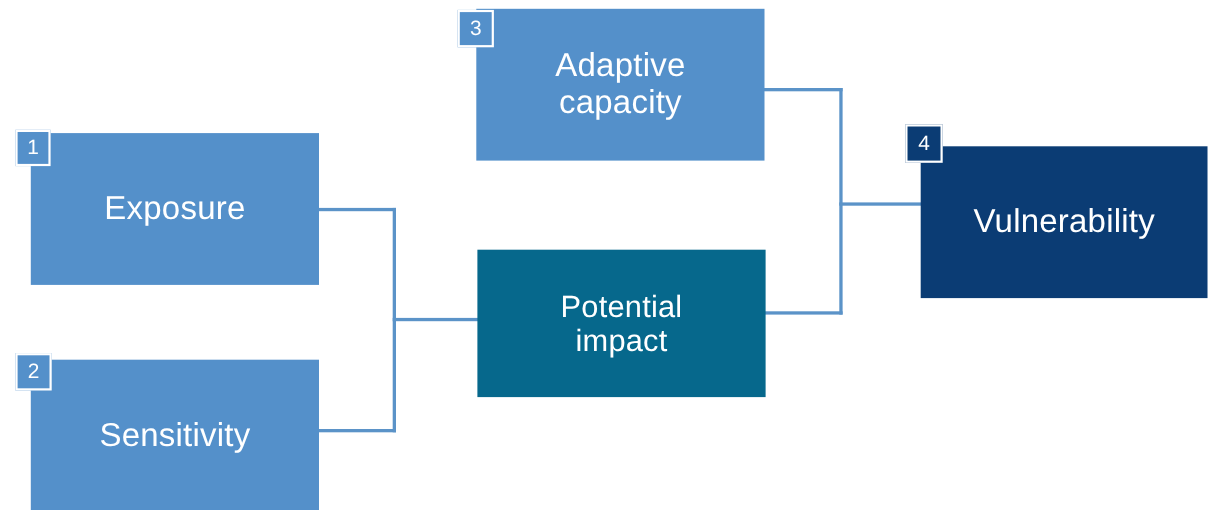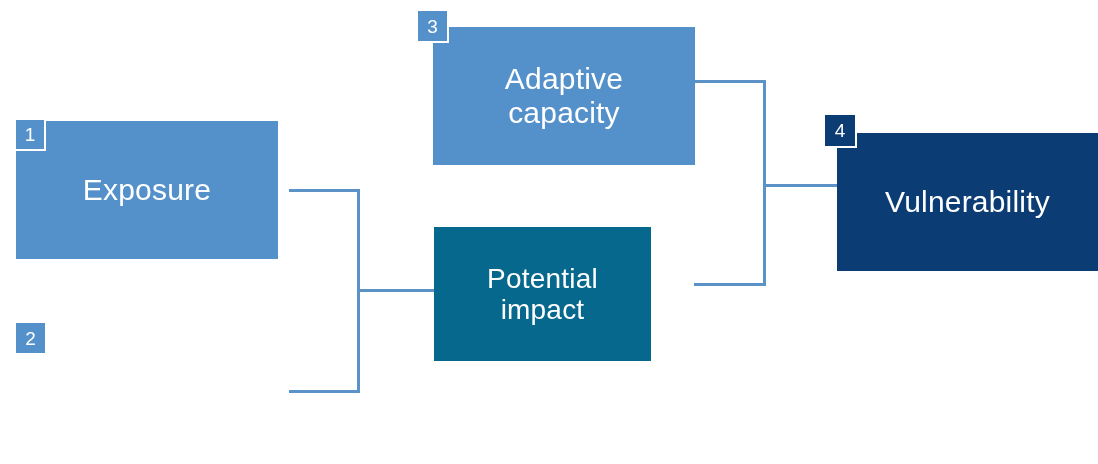--- a/index.html
+++ b/index.html
@@ -50,24 +50,24 @@
   }
   .connector {
     position: absolute;
     background: #5B93C8;
     z-index: 1;
   }
   .connector.v { width: 3px; }
   .connector.h { height: 3px; }
 
   
-  #box-exposure   { left: 16px;  top: 121px; width: 262px; height: 138px; font-size: 30px; }
+  #box-exposure   { left: 28px;  top: 121px; width: 262px; height: 138px; font-size: 30px; }
   #box-sensitivity{ left: 28px;  top: 327px; width: 262px; height: 138px; font-size: 30px; }
-  #box-adaptive   { left: 433px; top: 27px;  width: 262px; height: 138px; font-size: 30px; }
-  #box-potential  { left: 434px; top: 227px; width: 217px; height: 134px; font-size: 28px; }
+  #box-adaptive   { left: 433px; top: 8px;  width: 262px; height: 138px; font-size: 30px; }
+  #box-potential  { left: 434px; top: 227px; width: 262px; height: 134px; font-size: 28px; }
   #box-vulnerability { left: 837px; top: 133px; width: 261px; height: 138px; font-size: 30px; }
 
   
   #badge-exposure    { left: 14px;  top: 118px; width: 32px; height: 33px; }
   #badge-sensitivity { left: 14px;  top: 321px; width: 33px; height: 34px; }
   #badge-adaptive    { left: 416px; top: 9px;   width: 33px; height: 34px; }
   #badge-vulnerability { left: 823px; top: 113px; width: 34px; height: 35px; }
 
   
   #line-exposure-out     { left: 289px; top: 189px; width: 71px; }
@@ -94,20 +94,23 @@
   <div class="connector h" id="line-adaptive-out" style="background: rgb(91, 147, 200);"></div>
   <div class="connector h" id="line-potential-out" style="background: rgb(91, 147, 200);"></div>
   <div class="connector v" id="line-right-bracket" style="background: rgb(91, 147, 200);"></div>
   <div class="connector h" id="line-to-vulnerability" style="background: rgb(91, 147, 200);"></div>
 
   <div class="node-box" id="box-exposure" style="background: rgb(84, 144, 202);">
     <span class="node-label">Exposure</span>
   </div>
   <div class="node-badge" id="badge-exposure" style="background: rgb(84, 144, 202);">1</div>
 
+  <div class="node-box" id="box-sensitivity" style="background: rgb(84, 144, 202);">
+    <span class="node-label">Sensitivity</span>
+  </div>
   <div class="node-badge" id="badge-sensitivity" style="background: rgb(84, 144, 202);">2</div>
 
   <div class="node-box" id="box-adaptive" style="background: rgb(84, 144, 202);">
     <span class="node-label">Adaptive
 capacity</span>
   </div>
   <div class="node-badge" id="badge-adaptive" style="background: rgb(84, 144, 202);">3</div>
 
   <div class="node-box" id="box-potential" style="background: rgb(6, 104, 140);">
     <span class="node-label">Potential

